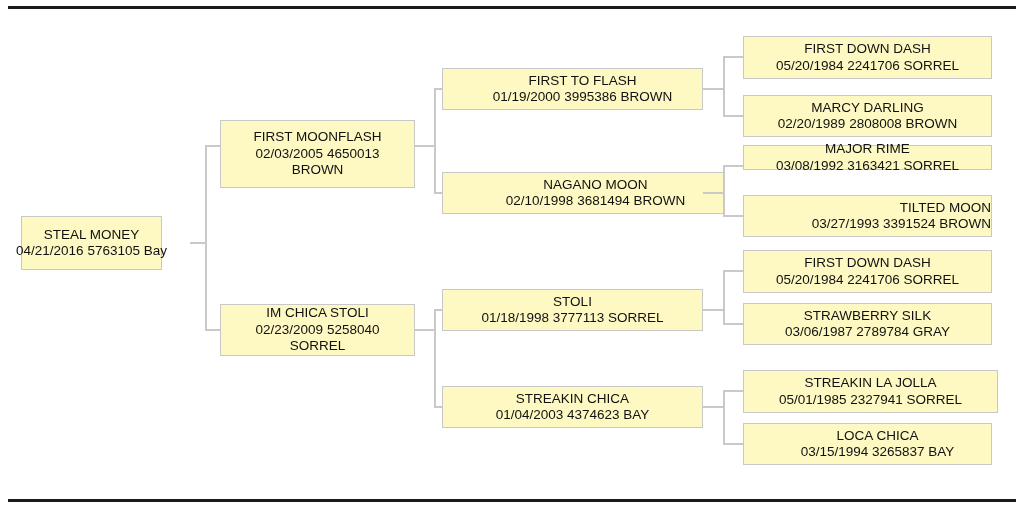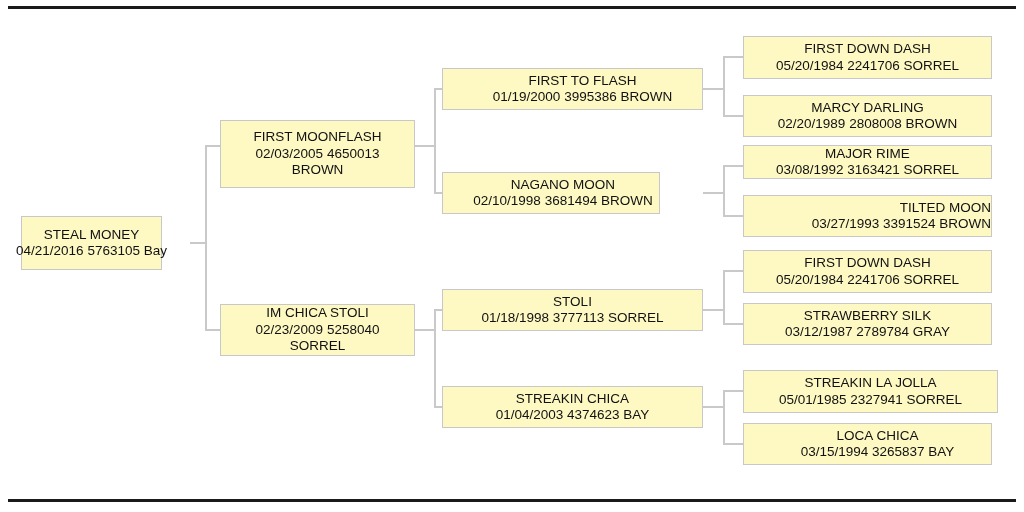--- a/index.html
+++ b/index.html
@@ -59,56 +59,56 @@
   <div class="node" style="left:220px;top:304px;width:195px;height:52px;">
     <span class="ln">IM CHICA STOLI</span>
     <span class="ln">02/23/2009 5258040</span>
     <span class="ln">SORREL</span>
   </div>
 
   <div class="node" style="left:442px;top:68px;width:261px;height:42px;padding-left:20px;">
     <span class="ln">FIRST TO FLASH</span>
     <span class="ln">01/19/2000 3995386 BROWN</span>
   </div>
-  <div class="node" style="left:442px;top:172px;width:218px;height:42px;padding-left:24px;">
+  <div class="node" style="left:442px;top:172px;width:283px;height:42px;padding-left:24px;">
     <span class="ln">NAGANO MOON</span>
     <span class="ln">02/10/1998 3681494 BROWN</span>
   </div>
   <div class="node" style="left:442px;top:289px;width:261px;height:42px;">
     <span class="ln">STOLI</span>
     <span class="ln">01/18/1998 3777113 SORREL</span>
   </div>
   <div class="node" style="left:442px;top:386px;width:261px;height:42px;">
     <span class="ln">STREAKIN CHICA</span>
     <span class="ln">01/04/2003 4374623 BAY</span>
   </div>
 
   <div class="node" style="left:743px;top:36px;width:249px;height:43px;">
     <span class="ln">FIRST DOWN DASH</span>
     <span class="ln">05/20/1984 2241706 SORREL</span>
   </div>
   <div class="node" style="left:743px;top:95px;width:249px;height:42px;">
     <span class="ln">MARCY DARLING</span>
     <span class="ln">02/20/1989 2808008 BROWN</span>
   </div>
-  <div class="node" style="left:743px;top:145px;width:249px;height:34px;">
+  <div class="node" style="left:743px;top:145px;width:249px;height:25px;">
     <span class="ln">MAJOR RIME</span>
     <span class="ln">03/08/1992 3163421 SORREL</span>
   </div>
   <div class="node" style="left:743px;top:195px;width:249px;height:42px;align-items:flex-end;">
     <span class="ln">TILTED MOON</span>
     <span class="ln">03/27/1993 3391524 BROWN</span>
   </div>
   <div class="node" style="left:743px;top:250px;width:249px;height:43px;">
     <span class="ln">FIRST DOWN DASH</span>
     <span class="ln">05/20/1984 2241706 SORREL</span>
   </div>
   <div class="node" style="left:743px;top:303px;width:249px;height:42px;">
     <span class="ln">STRAWBERRY SILK</span>
-    <span class="ln">03/12/1987 2789784 GRAY</span>
+    <span class="ln">03/06/1987 2789784 GRAY</span>
   </div>
   <div class="node" style="left:743px;top:370px;width:255px;height:43px;">
     <span class="ln">STREAKIN LA JOLLA</span>
     <span class="ln">05/01/1985 2327941 SORREL</span>
   </div>
   <div class="node" style="left:743px;top:423px;width:249px;height:42px;padding-left:20px;">
     <span class="ln">LOCA CHICA</span>
     <span class="ln">03/15/1994 3265837 BAY</span>
   </div>
 

